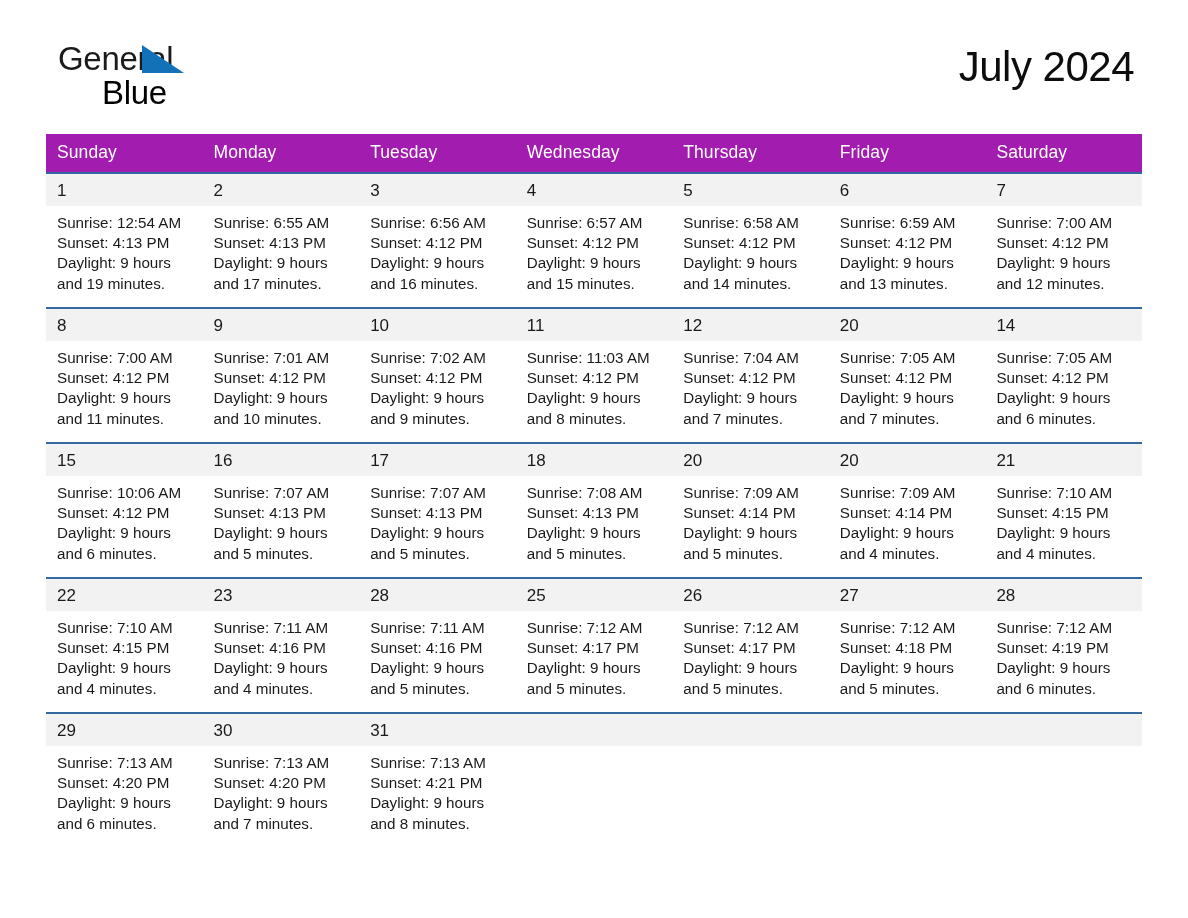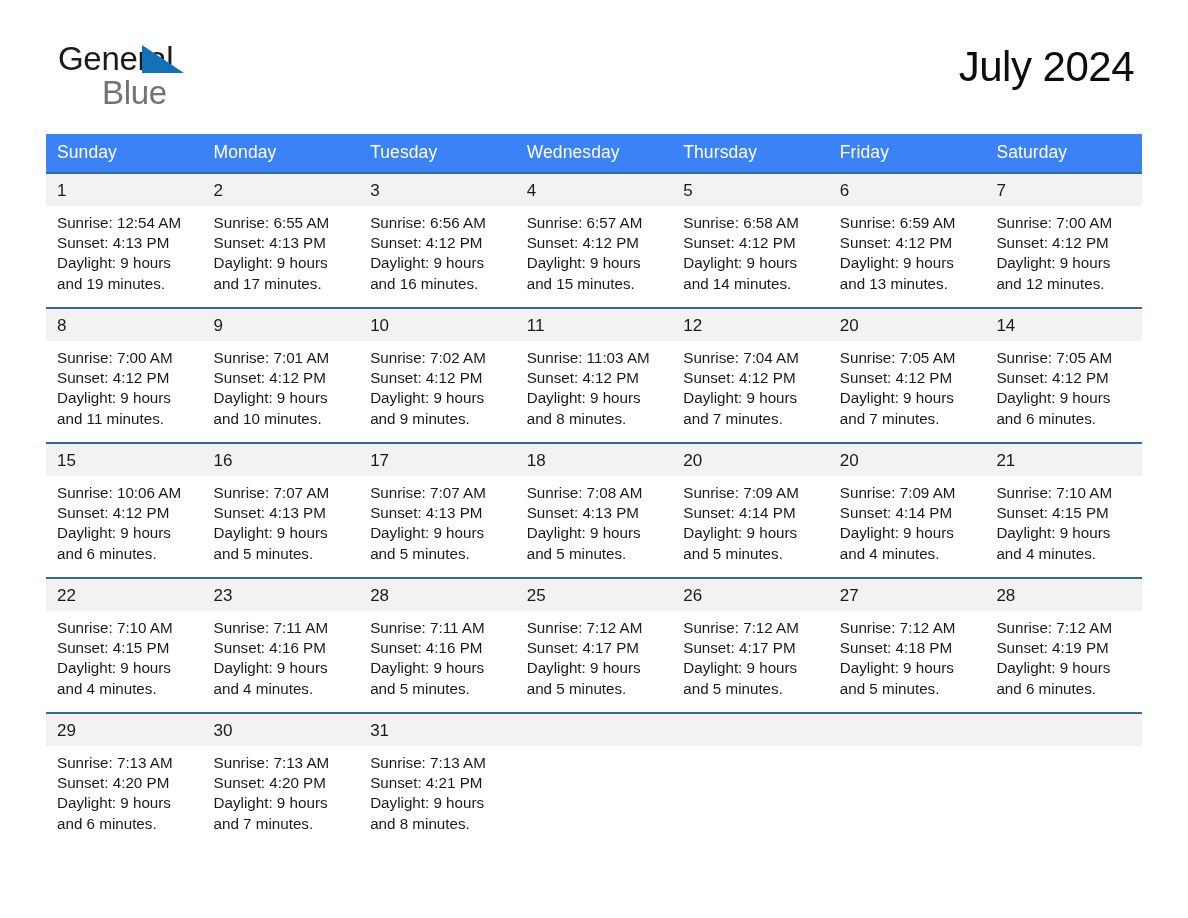--- a/index.html
+++ b/index.html
@@ -44,21 +44,21 @@
   .logo-general {
     font-size: 33px;
     line-height: 34px;
     color: #1b1b1b;
     letter-spacing: -0.3px;
     font-weight: 400;
   }
   .logo-blue {
     font-size: 33px;
     line-height: 32px;
-    color: #737373;
+    color: #000000;
     letter-spacing: -0.3px;
     font-weight: 400;
     margin-left: 44px;
     display: block;
     margin-top: 1px;
   }
   .logo-tri-svg { position:absolute; left: 96px; top: 3px; }
 
   .titles {
     text-align: right;
@@ -83,21 +83,21 @@
   }
 
   
   .cal {
     margin-top: 24px;
     width: 1096px;
     border-collapse: collapse;
     table-layout: fixed;
   }
   .cal th {
-    background: #3b82f6;
+    background: #a21caf;
     color: #ffffff;
     font-size: 17.5px;
     font-weight: 400;
     text-align: left;
     padding: 8px 0 9px 11px;
     height: 21px;
     vertical-align: middle;
     letter-spacing: 0.1px;
   }
   .cal td {

